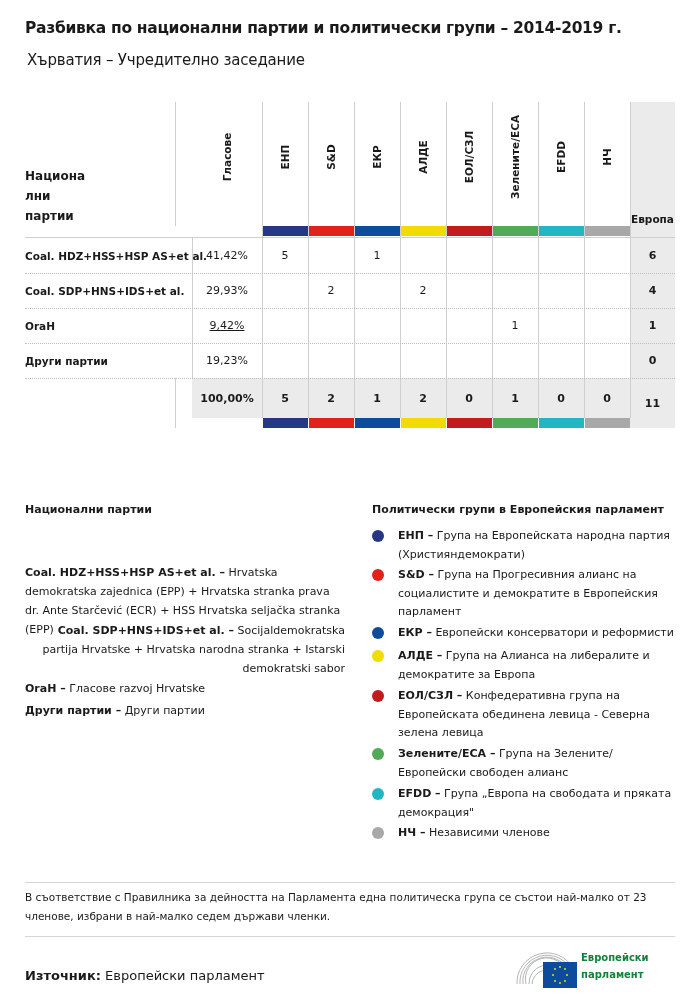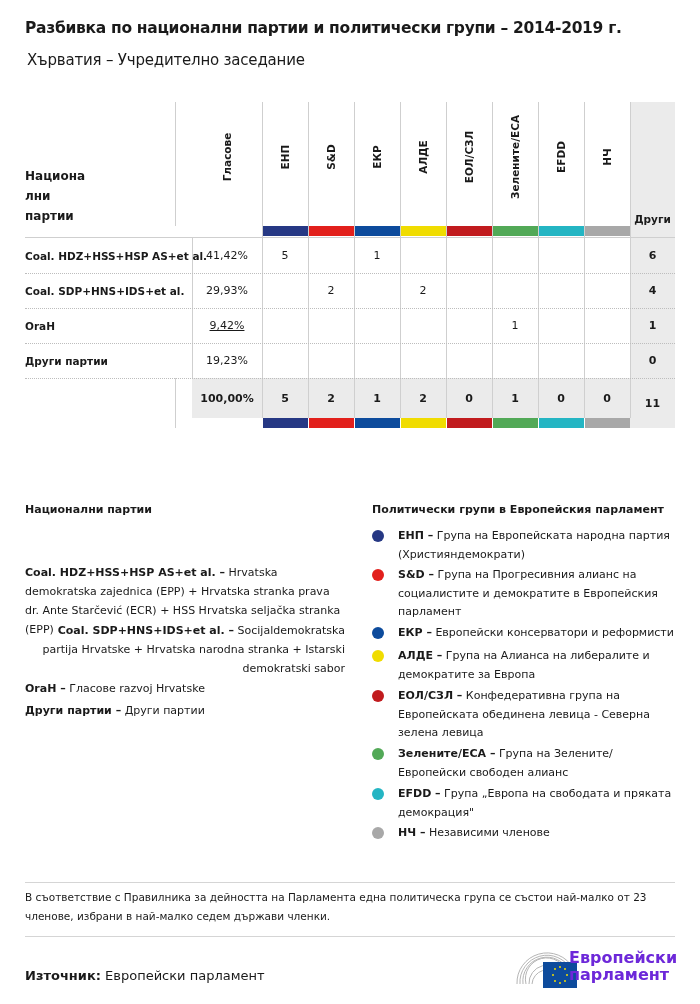--- a/index.html
+++ b/index.html
@@ -28,21 +28,21 @@
   .np-item b { font-weight: bold; }
   .pg-item { position: absolute; left: 372px; width: 310px; font-size: 11px; line-height: 18.5px; }
   .pg-dot { position: absolute; left: 0; top: 3px; width: 12px; height: 12px; border-radius: 50%; }
   .pg-text { position: absolute; left: 26px; right: 0; }
 
   .rule { position: absolute; left: 25px; width: 650px; border-top: 1px solid #d5d5d5; }
   .note { position: absolute; left: 25px; top: 888px; width: 660px; font-size: 10.5px; line-height: 19px; }
   .source { position: absolute; left: 25px; top: 968px; font-size: 13px; }
   .source b { font-weight: bold; }
   .logo { position: absolute; left: 513px; top: 948px; width: 170px; height: 40px; }
-  .logo-text { position: absolute; left: 56px; top: 1px; font-size: 16px; font-weight: bold; color: #6d28d9; line-height: 17px; }
+  .logo-text { position: absolute; left: 68px; top: 1px; font-size: 10px; font-weight: bold; color: #15803d; line-height: 17px; }
 </style>
 </head>
 <body>
 
 <div class="title">Разбивка по национални партии и политически групи – 2014-2019 г.</div>
 <div class="subtitle">Хърватия – Учредително заседание</div>
 
 <div class="tbl" id="tbl">
   <div class="rowlabel-head">
     <div>Национа</div>
@@ -99,21 +99,21 @@
     <div class="col-head" style="left: 513px; width: 46px; height: 110px;">
       <span>EFDD</span>
     </div>
     <div class="bar" style="left: 514px; top: 124px; width: 45px; background: rgb(36, 181, 195);"></div>
     <div class="bar" style="left: 514px; top: 316px; width: 45px; background: rgb(36, 181, 195);"></div>
     <div class="col-head" style="left: 559px; width: 46px; height: 110px;">
       <span>НЧ</span>
     </div>
     <div class="bar" style="left: 560px; top: 124px; width: 45px; background: rgb(168, 168, 168);"></div>
     <div class="bar" style="left: 560px; top: 316px; width: 45px; background: rgb(168, 168, 168);"></div>
-    <div class="cell bold" style="left: 605px; top: 104px; width: 45px; height: 26px; font-size: 10.5px;">Други</div>
+    <div class="cell bold" style="left: 605px; top: 104px; width: 45px; height: 26px; font-size: 10.5px;">Европа</div>
     <div class="hline solid" style="left: 0px; top: 135px; width: 650px;"></div>
     <div class="hline" style="left: 0px; top: 171px; width: 650px;"></div>
     <div class="hline" style="left: 0px; top: 206px; width: 650px;"></div>
     <div class="hline" style="left: 0px; top: 241px; width: 650px;"></div>
     <div class="hline" style="left: 0px; top: 276px; width: 650px;"></div>
     <div class="cell left" style="left: 0px; top: 136px; width: 170px; height: 35px;">Coal. HDZ+HSS+HSP AS+et al.</div>
     <div class="cell" style="left: 167px; top: 136px; width: 70px; height: 35px;">41,42%</div>
     <div class="cell" style="left: 237px; top: 136px; width: 46px; height: 35px;">5</div>
     <div class="cell" style="left: 283px; top: 136px; width: 46px; height: 35px;"></div>
     <div class="cell" style="left: 329px; top: 136px; width: 46px; height: 35px;">1</div>

